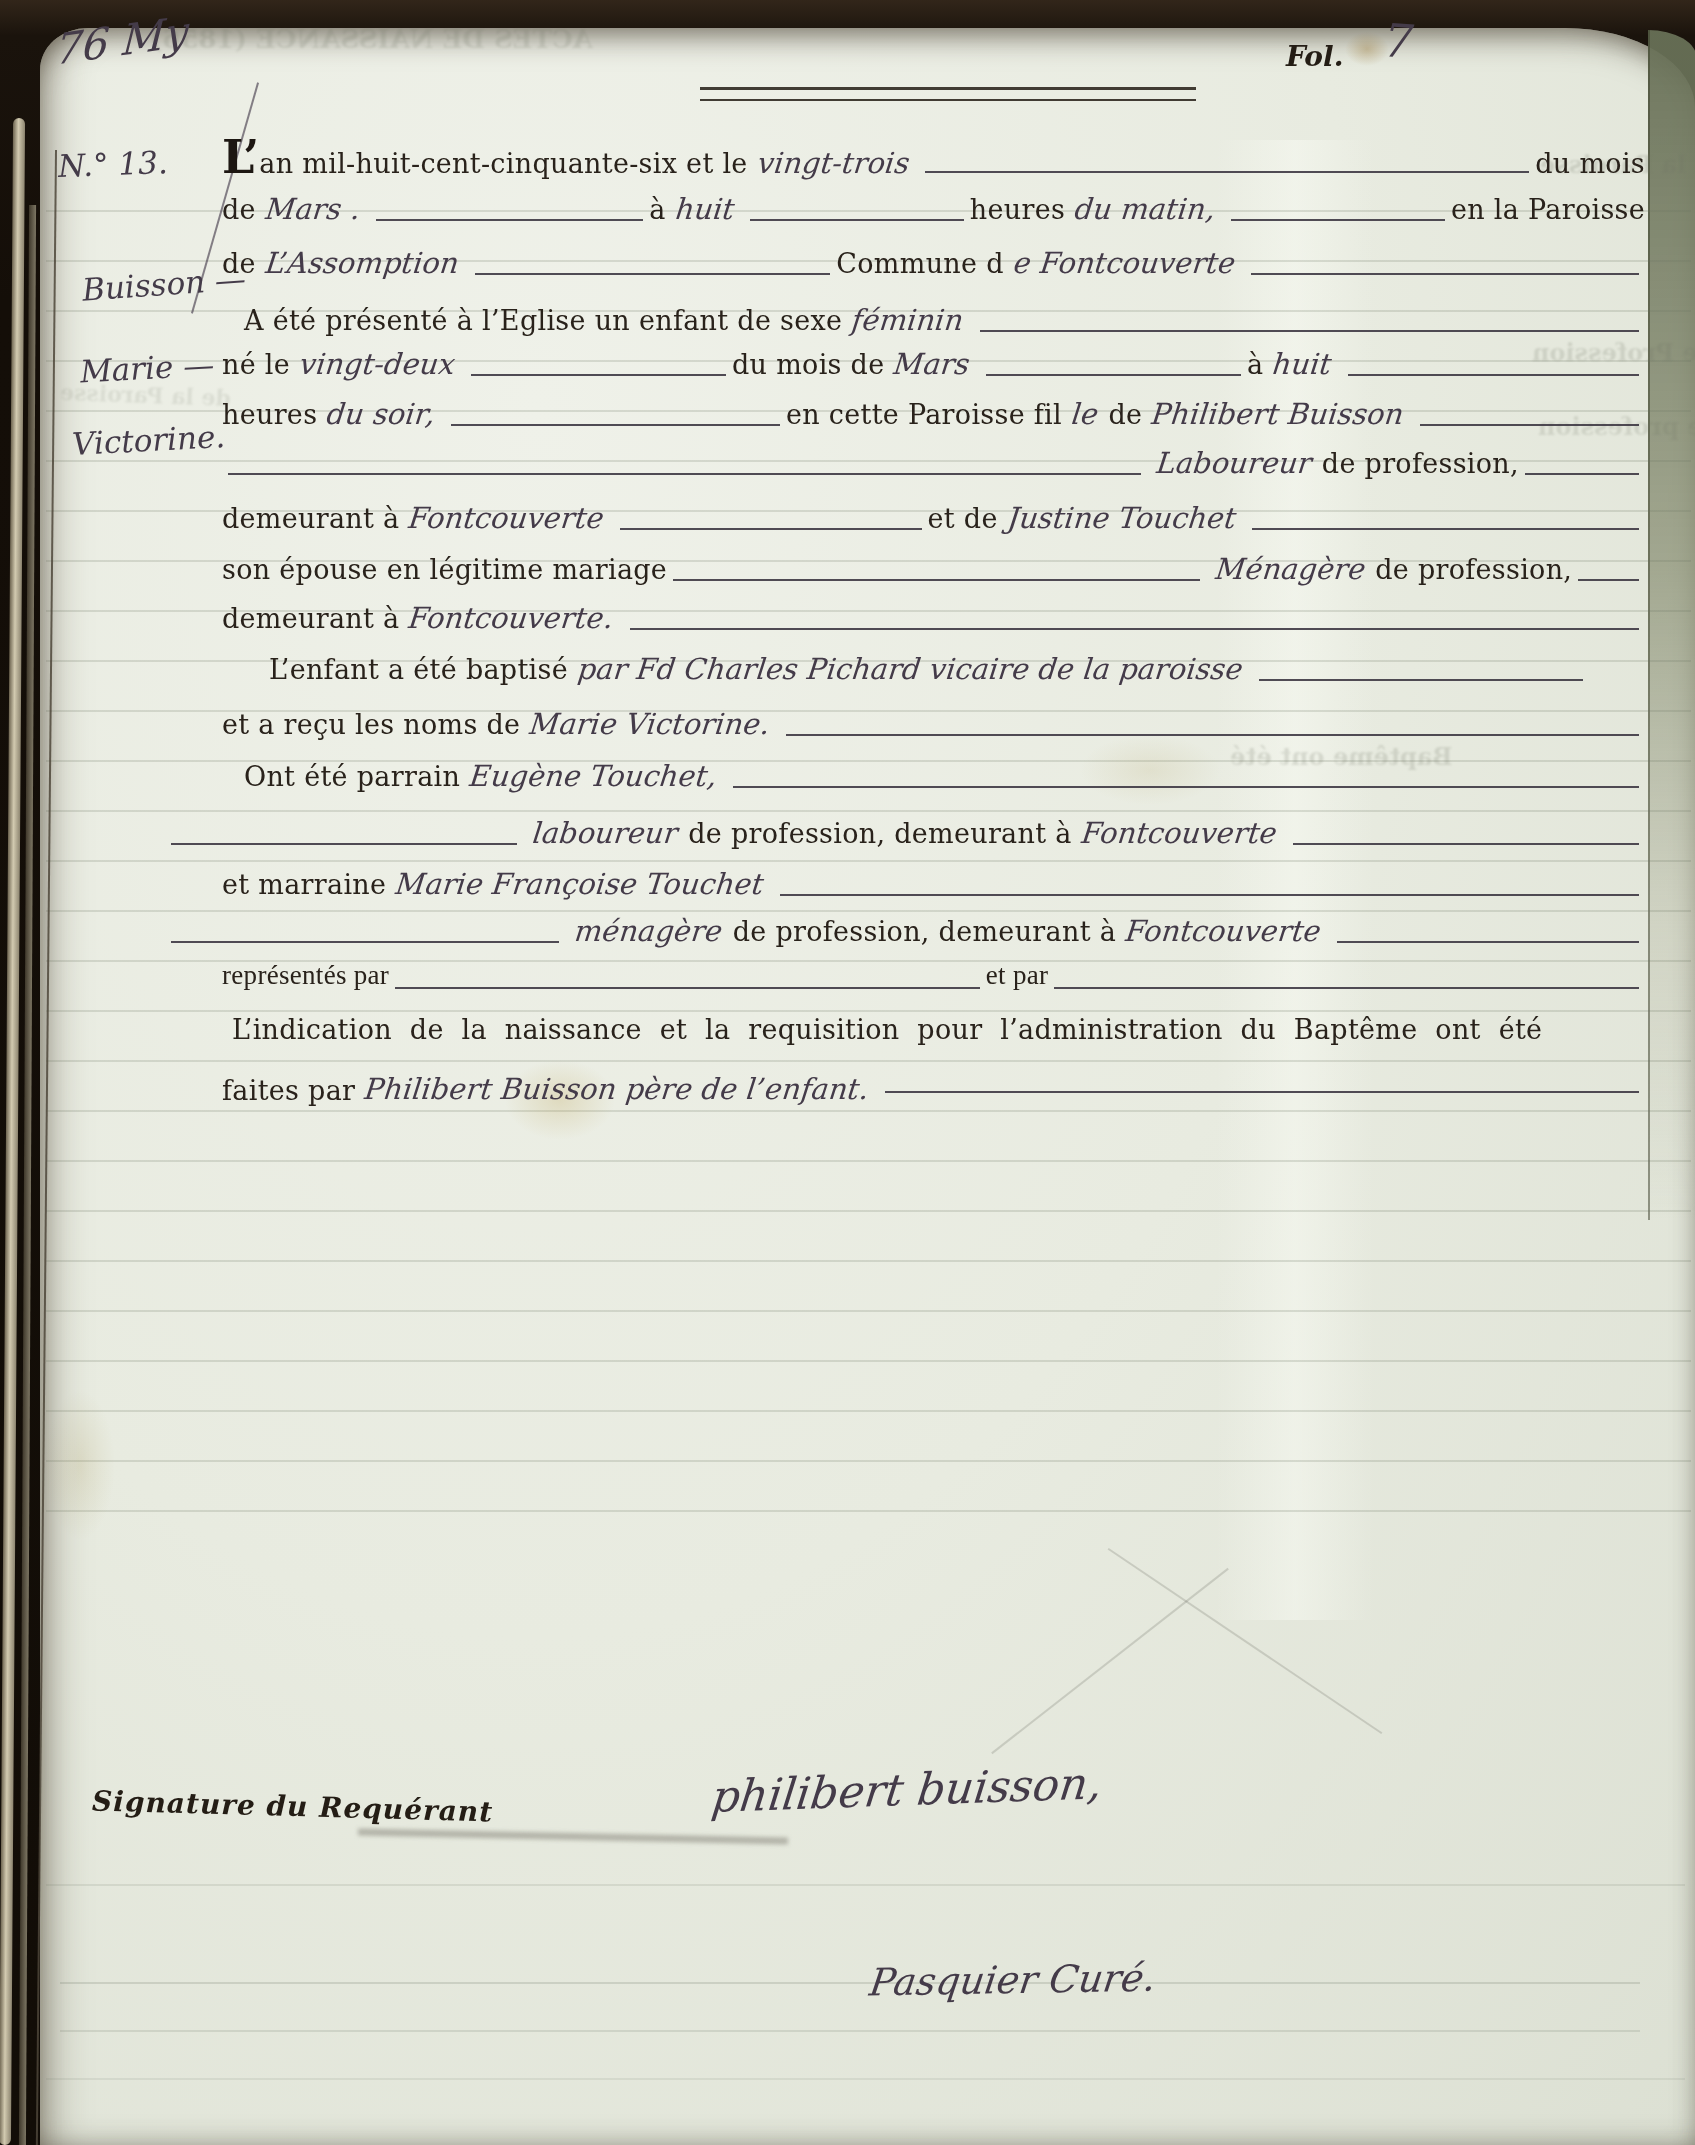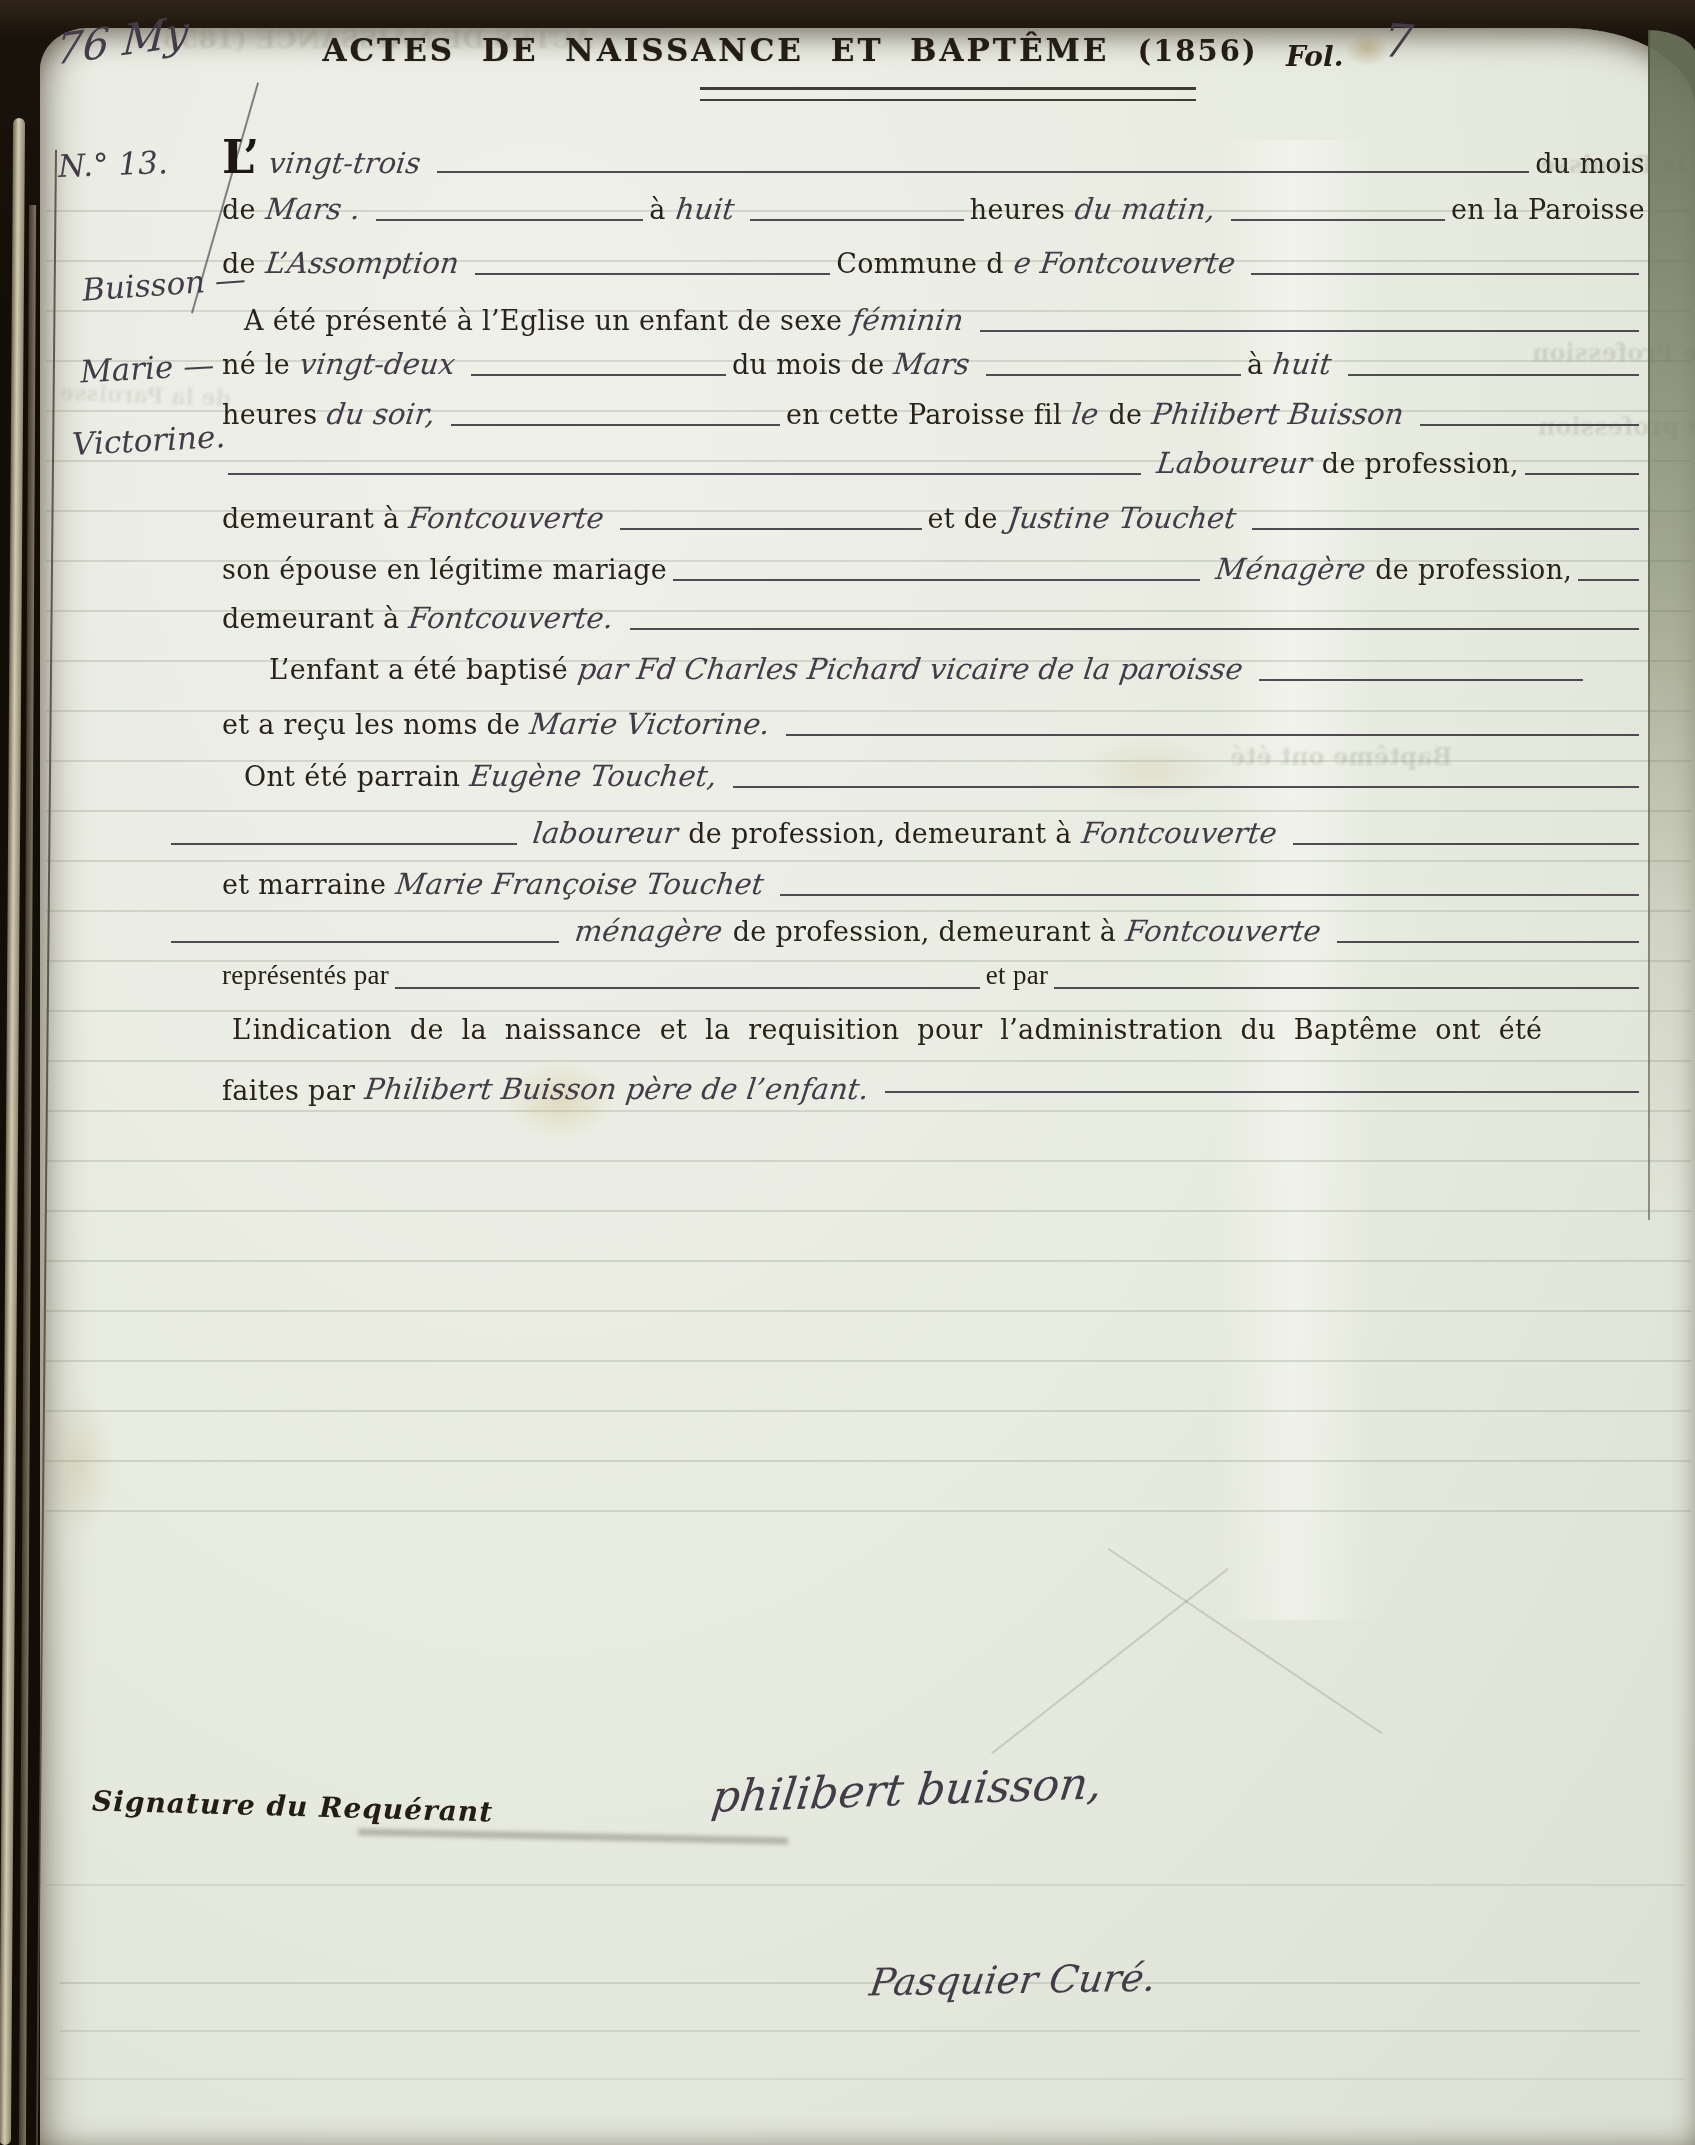--- a/index.html
+++ b/index.html
@@ -107,35 +107,31 @@
       <div class="bleed" style="left: 150px; top: 24px; font-size: 26px; opacity: 0.18; transform: scaleX(-1) rotate(0deg);">ACTES DE NAISSANCE (1856)</div>
       <div class="bleed" style="left: 1540px; top: 150px; font-size: 24px; opacity: 0.22; transform: scaleX(-1) rotate(0deg);">en la Paroisse</div>
       <div class="bleed" style="left: 1532px; top: 338px; font-size: 24px; opacity: 0.2; transform: scaleX(-1) rotate(0deg);">de Profession</div>
       <div class="bleed" style="left: 1538px; top: 412px; font-size: 24px; opacity: 0.18; transform: scaleX(-1) rotate(0deg);">de profession</div>
       <div class="bleed" style="left: 1230px; top: 742px; font-size: 24px; opacity: 0.2; transform: scaleX(-1) rotate(0deg);">Baptême ont été</div>
       <div class="bleed" style="left: 60px; top: 382px; font-size: 22px; opacity: 0.14; transform: scaleX(-1) rotate(-2deg);">de la Paroisse</div>
     </div>
 
   <div class="paraph hw">76 My</div>
   <div class="paraph-tail"></div>
-  <div class="title-row">
-    <span class="doc-title">ACTES DE NAISSANCE ET BAPTÊME</span>
-    <span class="doc-year">(1856)</span>
-  </div>
   <div class="dbl-rule"></div>
   <div class="fol-label">Fol.</div>
   <div class="folio hw">7</div>
 
   <div class="mnum hw">N.° 13.</div>
   <div class="msur hw">Buisson —</div>
   <div class="mfirst hw">Marie —</div>
   <div class="mmid hw">Victorine.</div>
 
   <div>
-      <div class="line" style="top: 144px; left: 222px; width: 1423px;"><span class="pl">L’</span><span class="h">vingt-trois</span><span class="r" style="flex-grow: 5;"></span><span class="p">du mois</span></div>
+      <div class="line" style="top: 144px; left: 222px; width: 1423px;"><span class="pl">L’</span><span class="p">an mil-huit-cent-cinquante-six et le</span><span class="h">vingt-trois</span><span class="r" style="flex-grow: 5;"></span><span class="p">du mois</span></div>
       <div class="line" style="top: 192px; left: 222px; width: 1423px;"><span class="p">de</span><span class="h">Mars .</span><span class="r" style="flex-grow: 2;"></span><span class="p">à</span><span class="h">huit</span><span class="r" style="flex-grow: 1.6;"></span><span class="p">heures</span><span class="h">du matin,</span><span class="r" style="flex-grow: 1.6;"></span><span class="p">en la Paroisse</span></div>
       <div class="line" style="top: 246px; left: 222px; width: 1423px;"><span class="p">de</span><span class="h">L’Assomption</span><span class="r" style="flex-grow: 2.2;"></span><span class="p">Commune d</span><span class="h">e Fontcouverte</span><span class="r" style="flex-grow: 2.4;"></span></div>
       <div class="line" style="top: 303px; left: 244px; width: 1401px;"><span class="p">A été présenté à l’Eglise un enfant de sexe</span><span class="h">féminin</span><span class="r" style="flex-grow: 1;"></span></div>
       <div class="line" style="top: 347px; left: 222px; width: 1423px;"><span class="p">né le</span><span class="h">vingt-deux</span><span class="r" style="flex-grow: 1.4;"></span><span class="p">du mois de</span><span class="h">Mars</span><span class="r" style="flex-grow: 1.4;"></span><span class="p">à</span><span class="h">huit</span><span class="r" style="flex-grow: 1.6;"></span></div>
       <div class="line" style="top: 397px; left: 222px; width: 1423px;"><span class="p">heures</span><span class="h">du soir,</span><span class="r" style="flex-grow: 1.5;"></span><span class="p">en cette Paroisse fil</span><span class="h">le</span><span class="p">de</span><span class="h">Philibert Buisson</span><span class="r" style="flex-grow: 1;"></span></div>
       <div class="line" style="top: 446px; left: 222px; width: 1423px;"><span class="r" style="flex-grow: 4;"></span><span class="h">Laboureur</span><span class="p">de profession,</span><span class="r" style="flex-grow: 0.5;"></span></div>
       <div class="line" style="top: 501px; left: 222px; width: 1423px;"><span class="p">demeurant à</span><span class="h">Fontcouverte</span><span class="r" style="flex-grow: 1.4;"></span><span class="p">et de</span><span class="h">Justine Touchet</span><span class="r" style="flex-grow: 1.8;"></span></div>
       <div class="line" style="top: 552px; left: 222px; width: 1423px;"><span class="p">son épouse en légitime mariage</span><span class="r" style="flex-grow: 2.6;"></span><span class="h">Ménagère</span><span class="p">de profession,</span><span class="r" style="flex-grow: 0.3;"></span></div>
       <div class="line" style="top: 601px; left: 222px; width: 1423px;"><span class="p">demeurant à</span><span class="h">Fontcouverte.</span><span class="r" style="flex-grow: 4;"></span></div>
       <div class="line" style="top: 652px; left: 244px; width: 1401px; margin-left: 25px;"><span class="p">L’enfant a été baptisé</span><span class="h">par Fd Charles Pichard vicaire de la paroisse</span><span class="r" style="flex-grow: 0.8;"></span></div>

